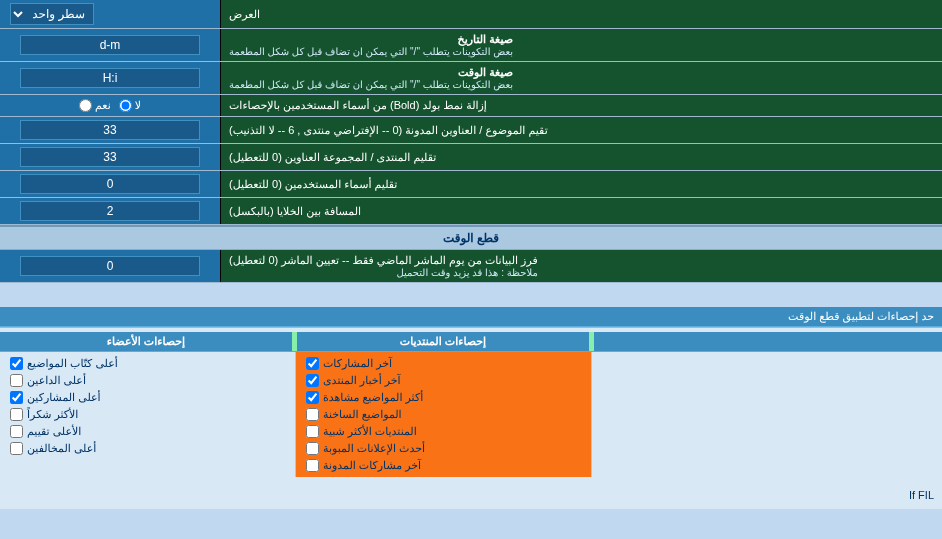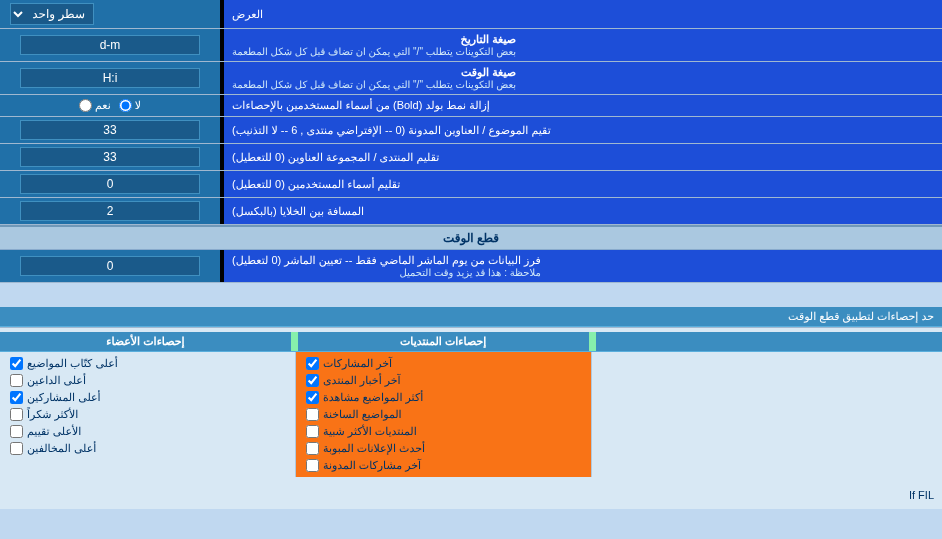--- a/index.html
+++ b/index.html
@@ -14,29 +14,29 @@
       width: 942px;
       background: #c0d8f0;
     }
     .row {
       display: flex;
       width: 100%;
       border-bottom: 1px solid #a0b8d0;
     }
     .label-cell {
       flex: 1;
-      background: #1d4ed8;
+      background: #14532d;
       color: #fff;
       padding: 4px 8px;
       display: flex;
       align-items: center;
       justify-content: flex-end;
       text-align: right;
       font-size: 11px;
-      border-left: 4px solid #000000;
+      border-left: 1px solid #000000;
     }
     .label-cell .sub-text {
       font-size: 10px;
       color: #d0e8f8;
       display: block;
     }
     .input-cell {
       width: 220px;
       background: #2070a8;
       display: flex;
@@ -93,21 +93,21 @@
       background: #3b8dc0;
       border-bottom: 1px solid #5aaedc;
     }
     .checkbox-title {
       flex: 1;
       color: #fff;
       font-weight: bold;
       font-size: 11px;
       text-align: center;
       padding: 3px 6px;
-      border-left: 7px solid #86efac;
+      border-left: 5px solid #86efac;
     }
     .checkbox-title:last-child { border-left: none; }
     .checkboxes-container {
       display: flex;
       width: 100%;
     }
     .check-col {
       flex: 1;
       padding: 3px 10px;
       border-left: 1px solid #b0c8dc;

